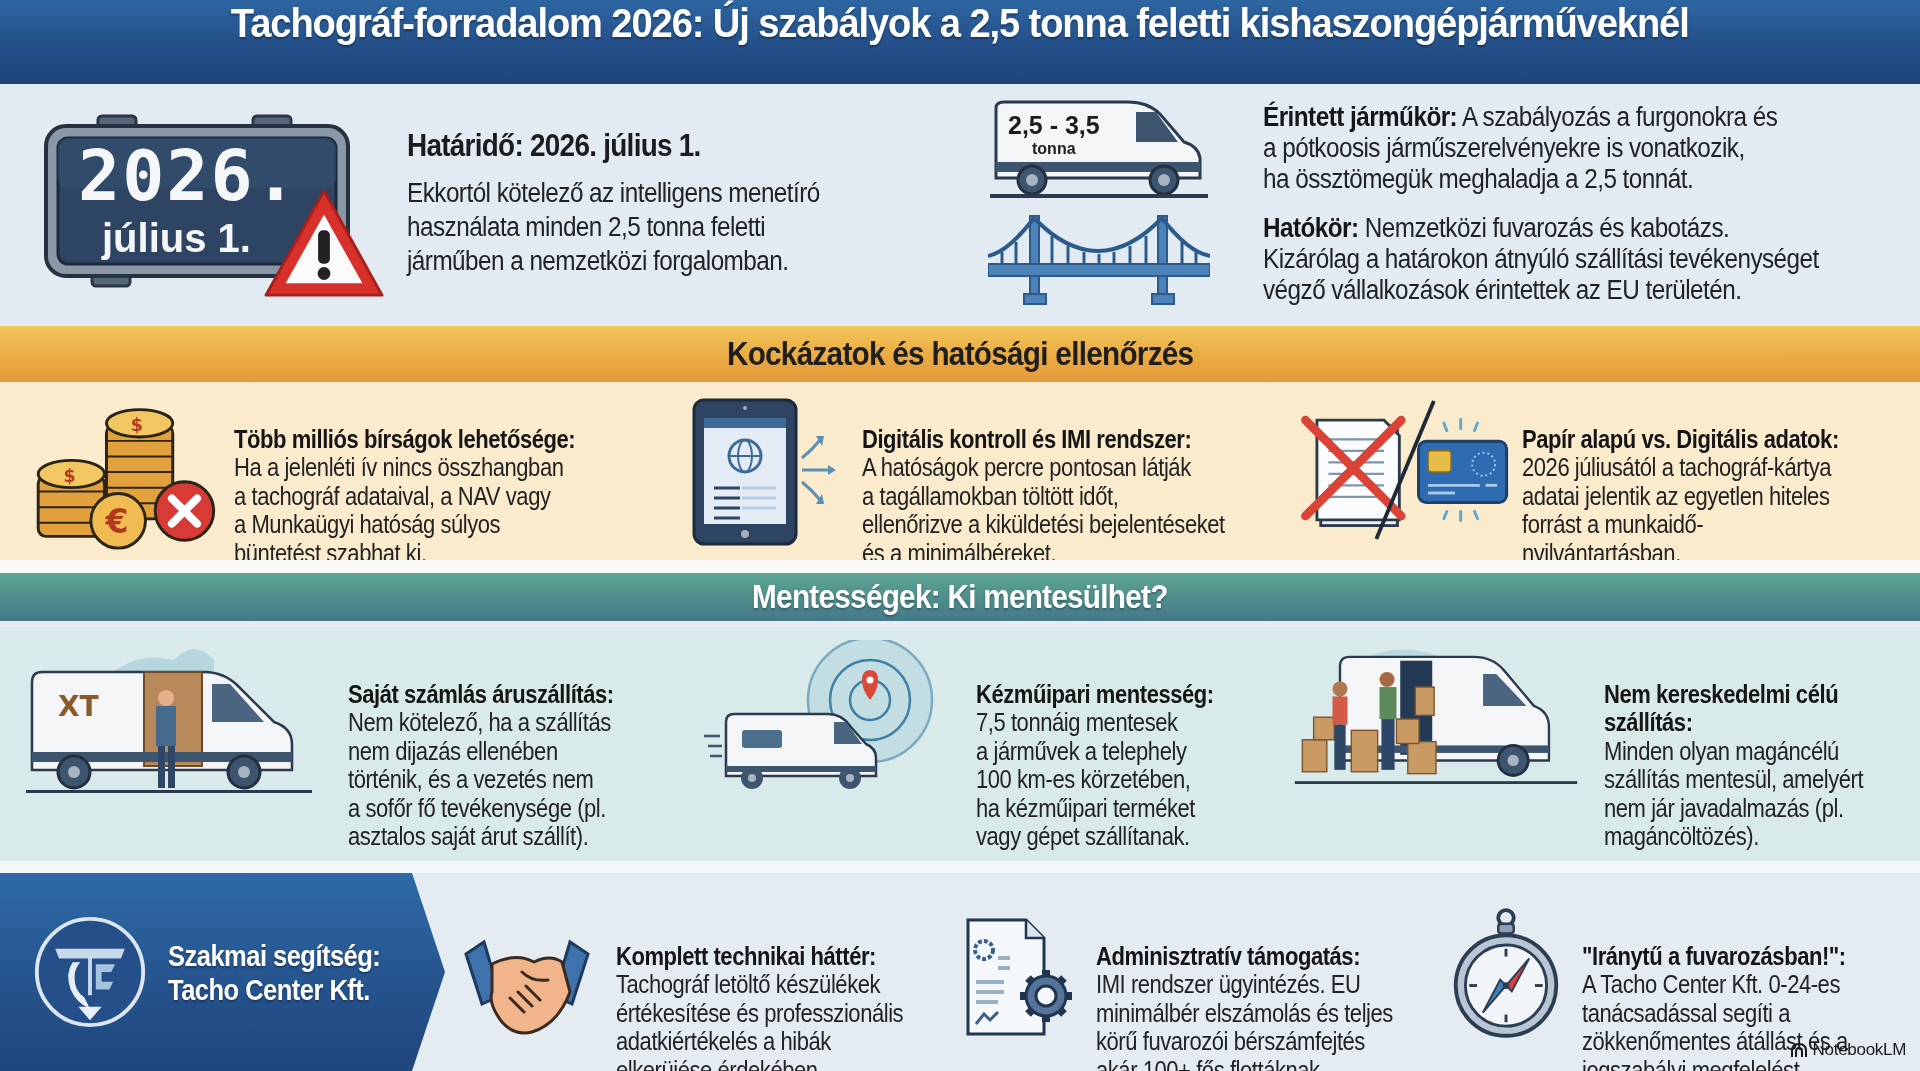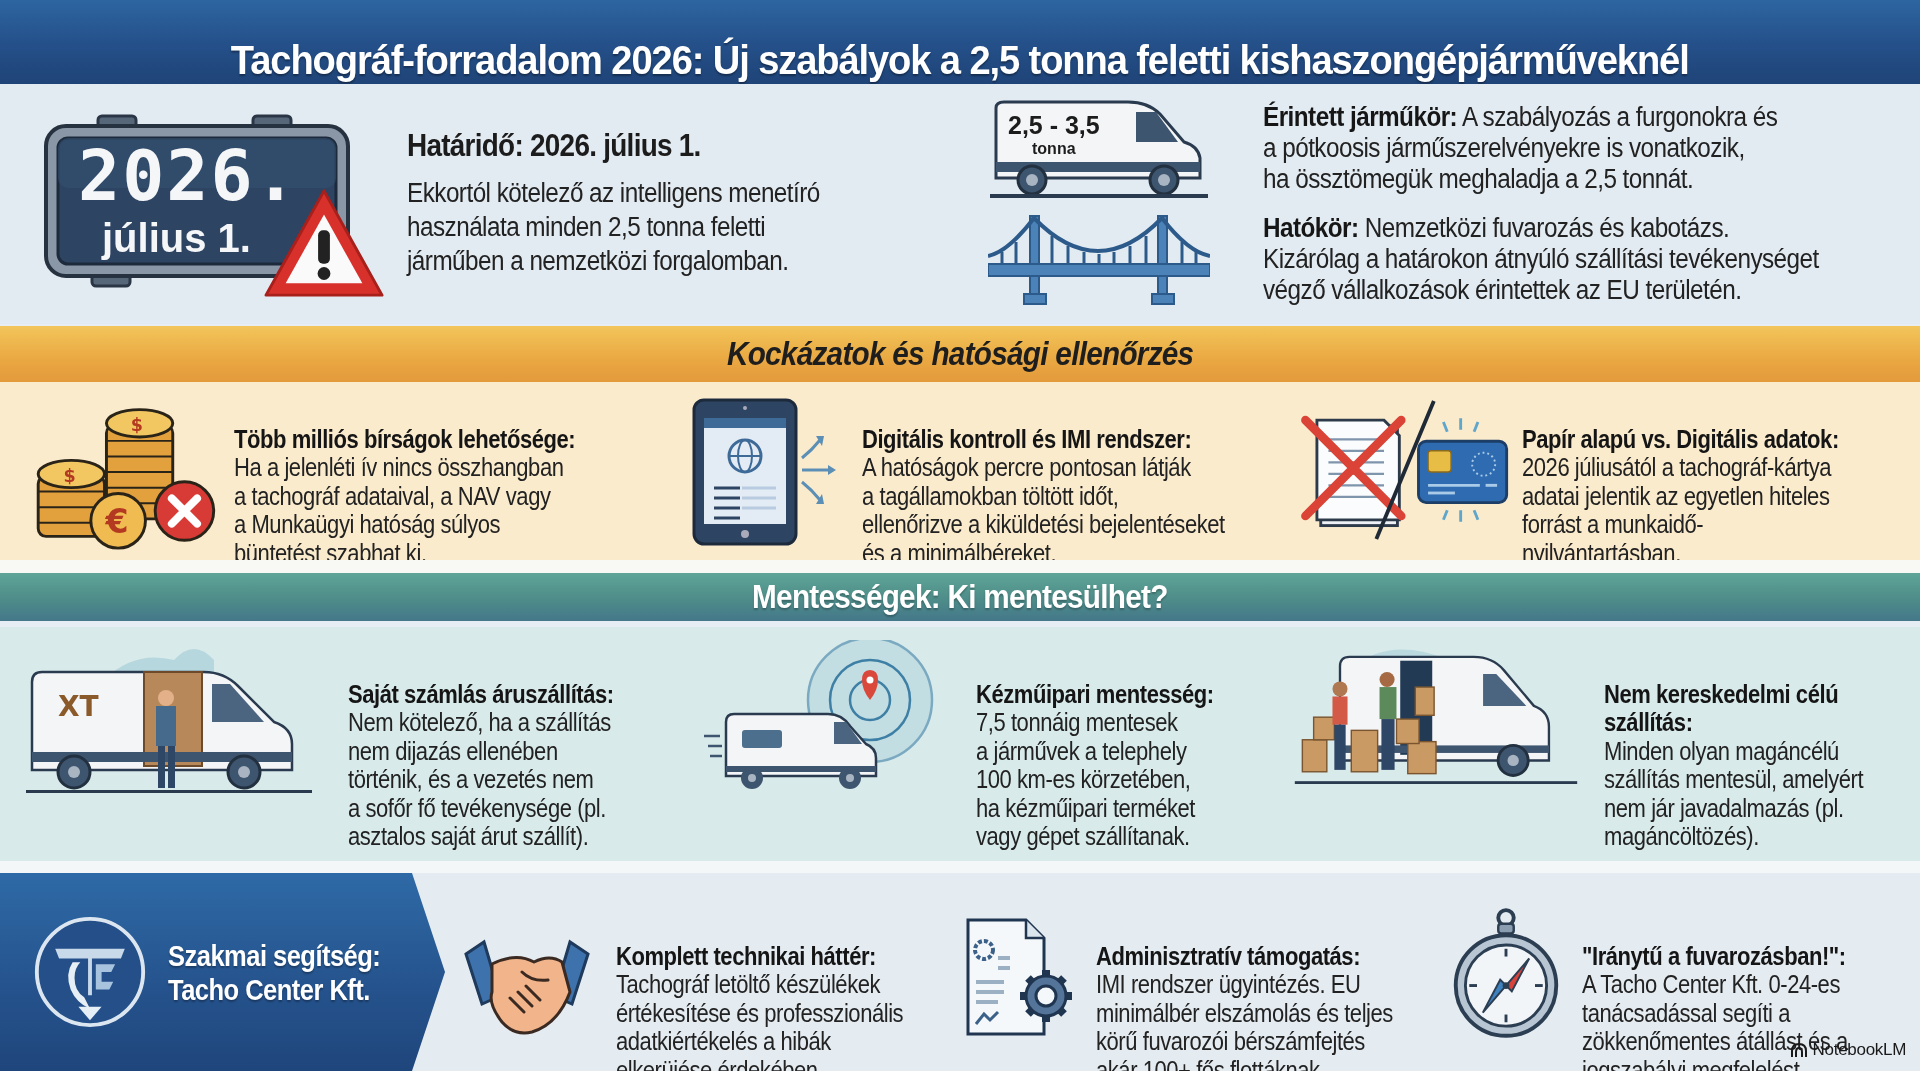--- a/index.html
+++ b/index.html
@@ -8,21 +8,21 @@
     font-family: "Liberation Sans", "DejaVu Sans", sans-serif;
     background: #e6edf3;
     color: #1c1c1c;
     position: relative;
   }
 
   
   .header {
     position: absolute; left: 0; top: 0; width: 1920px; height: 84px;
     background: linear-gradient(180deg, #2d66a1 0%, #244f88 55%, #1f4478 100%);
-    display: flex; align-items: flex-end; justify-content: center;
+    display: flex; align-items: flex-start; justify-content: center;
     box-shadow: 0 2px 3px rgba(0,0,0,0.2);
   }
   .header h1 {
     color: #fff; font-size: 41px; font-weight: bold; letter-spacing: -1.2px;
     text-shadow: 0 2px 2px rgba(0,0,0,0.35);
     transform: scaleX(0.93);
     white-space: nowrap;
   }
 
   
@@ -40,21 +40,21 @@
   .info-block b { color: #161616; }
   .scope1 { top: 102px; }
   .scope2 { top: 213px; }
 
   
   .band {
     position: absolute; left: 0; width: 1920px; height: 56px;
     display: flex; align-items: center; justify-content: center;
   }
   .band h2 { font-size: 33px; font-weight: bold; letter-spacing: -0.8px; transform: scaleX(0.9); white-space: nowrap; }
-  .band-orange { top: 326px; background: linear-gradient(180deg, #f2c55a 0%, #eaa842 60%, #e39a3b 100%); font-style: italic; }
+  .band-orange { top: 326px; background: linear-gradient(180deg, #f2c55a 0%, #eaa842 60%, #e39a3b 100%); }
   .band-orange h2 { color: #1e1e1e; }
   .sec2 { position: absolute; left: 0; top: 382px; width: 1920px; height: 178px; background: #fbebcd; }
   .band-teal { top: 573px; height: 48px; background: linear-gradient(180deg, #5ea597 0%, #4e8c89 55%, #44788a 100%); }
   .band-teal h2 { color: #fff; text-shadow: 0 2px 2px rgba(0,0,0,0.25); }
   .gap1 { position: absolute; left: 0; top: 560px; width: 1920px; height: 13px; background: #f8f8f4; }
   .sec3 { position: absolute; left: 0; top: 627px; width: 1920px; height: 234px; background: #d8eaea; }
   .gap2 { position: absolute; left: 0; top: 861px; width: 1920px; height: 12px; background: #f4f7f8; }
   .sec4 { position: absolute; left: 0; top: 873px; width: 1920px; height: 198px; background: #e4ebf1; }
 
   .card-text { position: absolute; font-size: 25px; line-height: 28.5px; letter-spacing: -0.5px; transform: scaleX(0.88); transform-origin: left top; color: #222; white-space: pre-line; }

